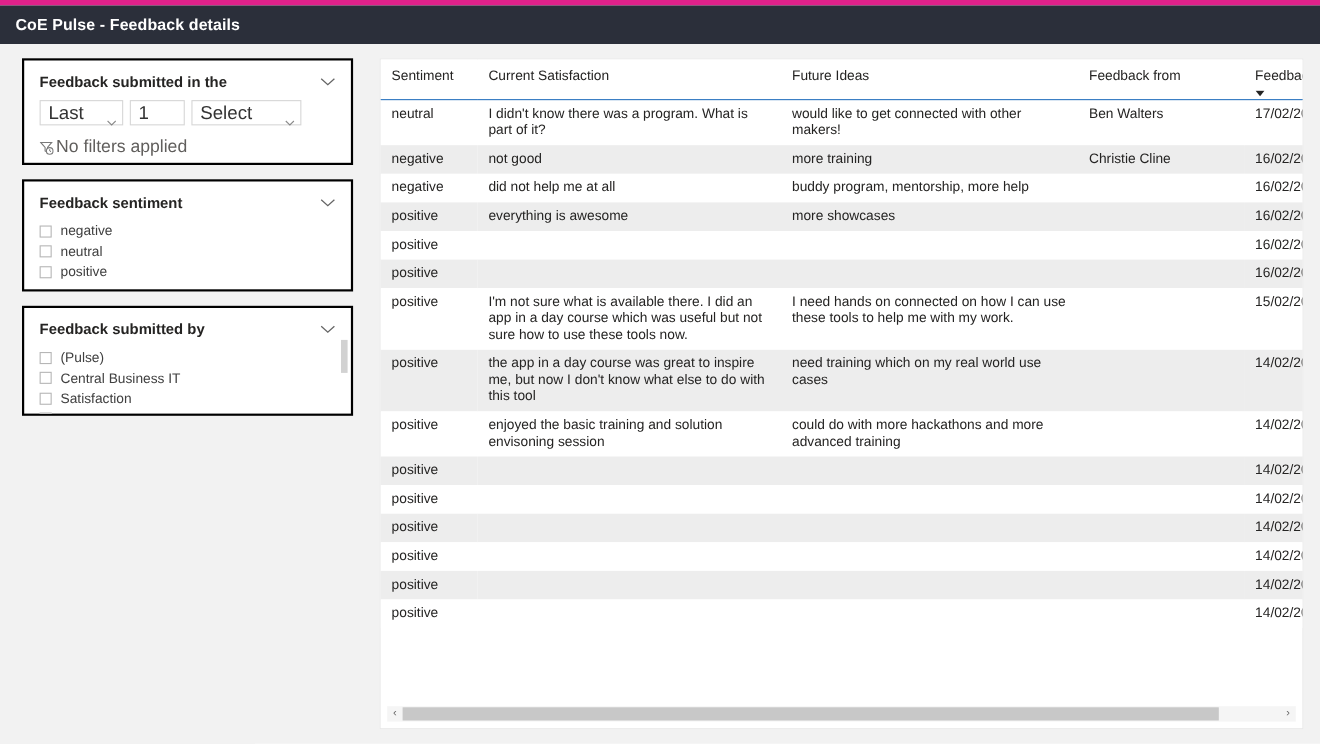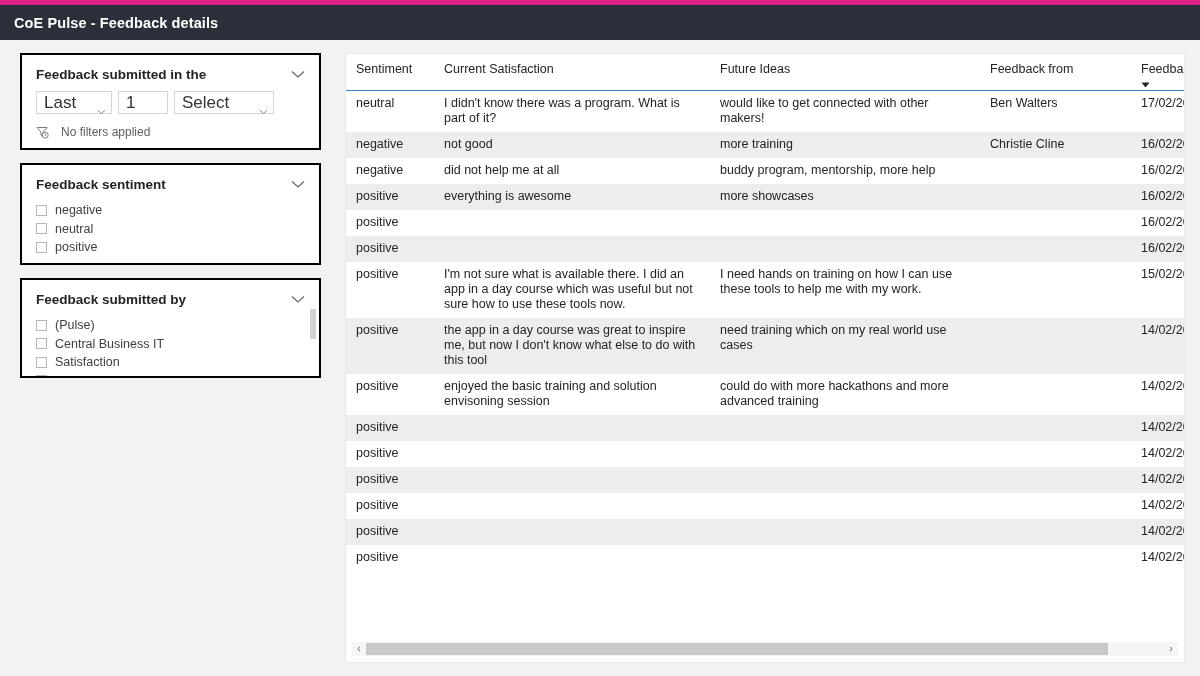--- a/index.html
+++ b/index.html
@@ -105,23 +105,23 @@
     color: #333;
   }
   .dd-last   { width: 76px; }
   .dd-num    { width: 50px; justify-content: flex-start; }
   .dd-select { width: 100px; }
   .dd .caret { width: 9px; height: 6px; opacity: .75; }
 
   .no-filters {
     display: flex;
     align-items: center;
-    gap: 12px;
+    gap: 2px;
     margin-top: 11px;
-    font-size: 12px;
+    font-size: 16px;
     color: #605e5c;
   }
   .nf-icon { width: 13px; height: 13px; flex: none; }
 
   .chk-list { margin-top: 1px; }
   .chk-item {
     display: flex;
     align-items: center;
     gap: 8px;
     height: 18.5px;
@@ -429,21 +429,21 @@
             <tr class="alt">
               <td class="col-sent">positive</td>
               <td class="col-cur"></td>
               <td class="col-fut"></td>
               <td class="col-from"></td>
               <td class="col-on">16/02/2022 12:39:23</td>
             </tr>
             <tr>
               <td class="col-sent">positive</td>
               <td class="col-cur">I'm not sure what is available there. I did an app in a day course which was useful but not sure how to use these tools now.</td>
-              <td class="col-fut">I need hands on training on how I can use these tools to help me with my work.</td>
+              <td class="col-fut">I need hands on connected on how I can use these tools to help me with my work.</td>
               <td class="col-from"></td>
               <td class="col-on">15/02/2022 16:46:52</td>
             </tr>
             <tr class="alt">
               <td class="col-sent">positive</td>
               <td class="col-cur">the app in a day course was great to inspire me, but now I don't know what else to do with this tool</td>
               <td class="col-fut">need training which on my real world use cases</td>
               <td class="col-from"></td>
               <td class="col-on">14/02/2022 17:57:13</td>
             </tr>

